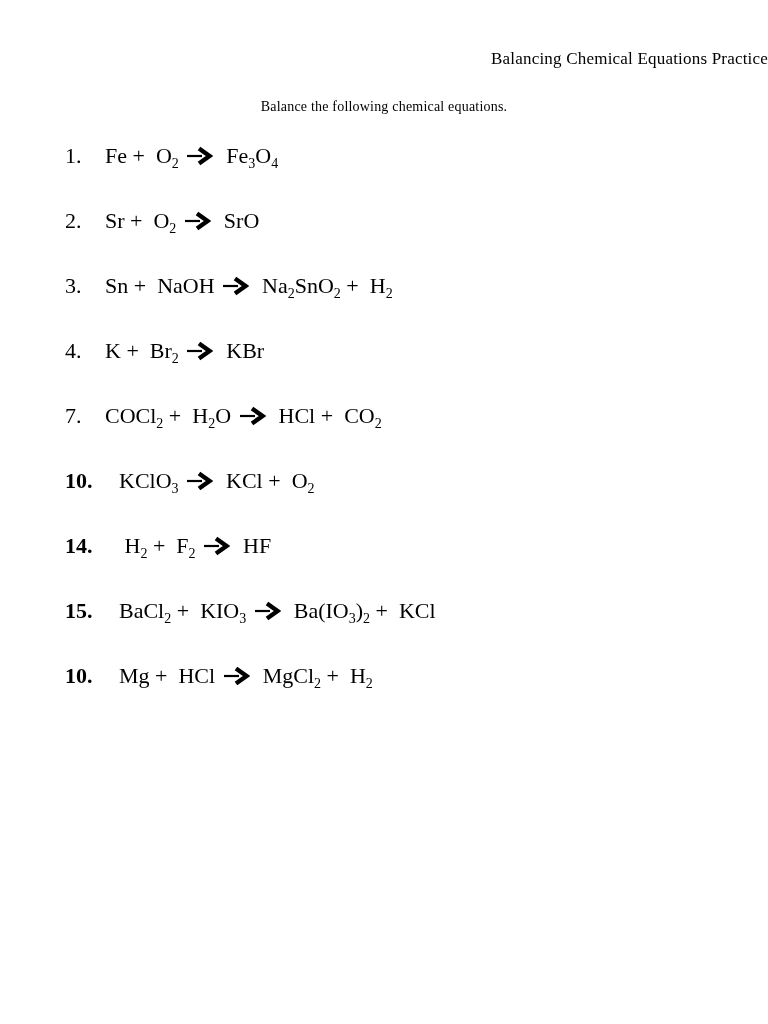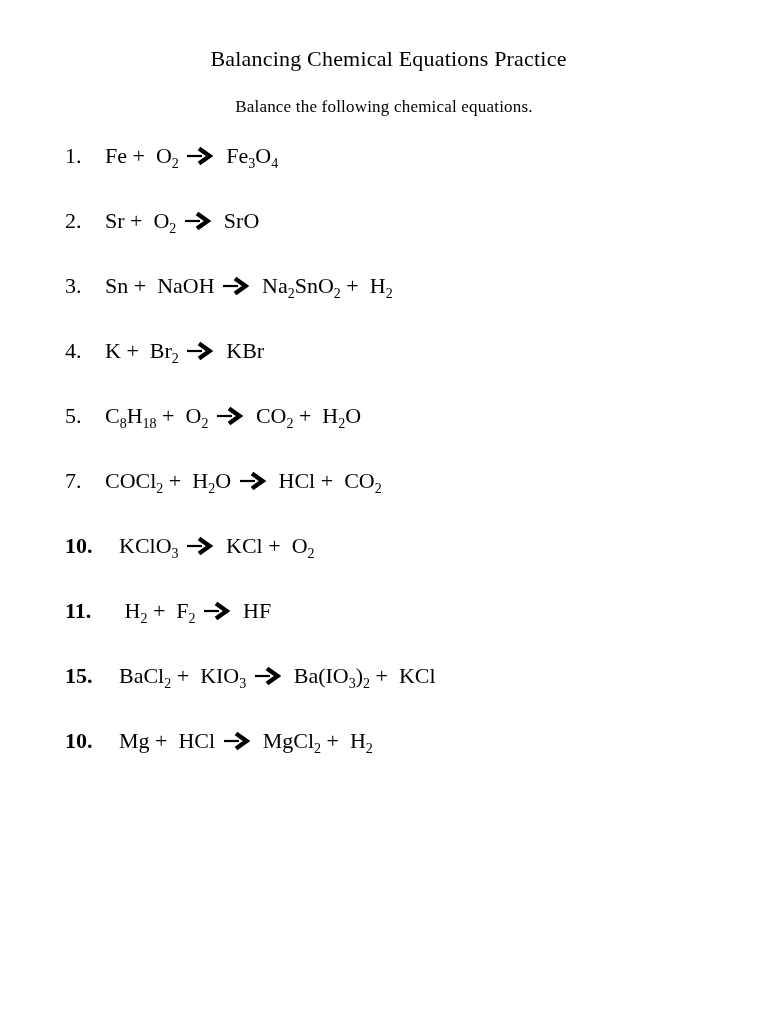--- a/index.html
+++ b/index.html
@@ -11,30 +11,30 @@
     position: relative;
     width: 768px;
     height: 1024px;
     background: #ffffff;
     color: #000000;
     font-family: "Liberation Serif", serif;
     overflow: hidden;
   }
   .title {
     padding-top: 48px;
-    text-align: center;
-    font-size: 22px;
+    text-align: right;
+    font-size: 17px;
     line-height: 22px;
     letter-spacing: 0.2px;
     margin-left: 9px;
   }
   .subtitle {
     margin-top: 26px;
     text-align: center;
-    font-size: 17px;
+    font-size: 14px;
     line-height: 22px;
     letter-spacing: 0.2px;
   }
   .equations {
     margin-top: 23px;
     padding-left: 65px;
   }
   .eq-row {
     font-size: 22px;
     line-height: 30px;
@@ -75,33 +75,29 @@
     <polyline points="13,2.5 23.5,10 13,17.5" fill="none" stroke="#000" stroke-width="4.4"></polyline>
   </svg>  SrO</span></div>
       <div class="eq-row"><span class="eq-num">3.</span><span class="eq-body">Sn +  NaOH <svg class="arrow-icon" width="27" height="20" viewBox="0 0 27 20" aria-hidden="true">
     <line x1="1" y1="10" x2="16" y2="10" stroke="#000" stroke-width="2.2"></line>
     <polyline points="13,2.5 23.5,10 13,17.5" fill="none" stroke="#000" stroke-width="4.4"></polyline>
   </svg>  Na<sub>2</sub>SnO<sub>2</sub> +  H<sub>2</sub></span></div>
       <div class="eq-row"><span class="eq-num">4.</span><span class="eq-body">K +  Br<sub>2</sub> <svg class="arrow-icon" width="27" height="20" viewBox="0 0 27 20" aria-hidden="true">
     <line x1="1" y1="10" x2="16" y2="10" stroke="#000" stroke-width="2.2"></line>
     <polyline points="13,2.5 23.5,10 13,17.5" fill="none" stroke="#000" stroke-width="4.4"></polyline>
   </svg>  KBr</span></div>
-      <div class="eq-row"><span class="eq-num">5.</span><span class="eq-body">C<sub>8</sub>H<sub>18</sub> +  O<sub>2</sub> <svg class="arrow-icon" width="27" height="20" viewBox="0 0 27 20" aria-hidden="true">
-    <line x1="1" y1="10" x2="16" y2="10" stroke="#000" stroke-width="2.2"></line>
-    <polyline points="13,2.5 23.5,10 13,17.5" fill="none" stroke="#000" stroke-width="4.4"></polyline>
-  </svg>  CO<sub>2</sub> +  H<sub>2</sub>O</span></div>
       <div class="eq-row"><span class="eq-num">7.</span><span class="eq-body">COCl<sub>2</sub> +  H<sub>2</sub>O <svg class="arrow-icon" width="27" height="20" viewBox="0 0 27 20" aria-hidden="true">
     <line x1="1" y1="10" x2="16" y2="10" stroke="#000" stroke-width="2.2"></line>
     <polyline points="13,2.5 23.5,10 13,17.5" fill="none" stroke="#000" stroke-width="4.4"></polyline>
   </svg>  HCl +  CO<sub>2</sub></span></div>
       <div class="eq-row wide"><span class="eq-num">10.</span><span class="eq-body">KClO<sub>3</sub> <svg class="arrow-icon" width="27" height="20" viewBox="0 0 27 20" aria-hidden="true">
     <line x1="1" y1="10" x2="16" y2="10" stroke="#000" stroke-width="2.2"></line>
     <polyline points="13,2.5 23.5,10 13,17.5" fill="none" stroke="#000" stroke-width="4.4"></polyline>
   </svg>  KCl +  O<sub>2</sub></span></div>
-      <div class="eq-row wide"><span class="eq-num">11.</span><span class="eq-body"> H<sub>2</sub> +  F<sub>2</sub> <svg class="arrow-icon" width="27" height="20" viewBox="0 0 27 20" aria-hidden="true">
+      <div class="eq-row wide"><span class="eq-num">14.</span><span class="eq-body"> H<sub>2</sub> +  F<sub>2</sub> <svg class="arrow-icon" width="27" height="20" viewBox="0 0 27 20" aria-hidden="true">
     <line x1="1" y1="10" x2="16" y2="10" stroke="#000" stroke-width="2.2"></line>
     <polyline points="13,2.5 23.5,10 13,17.5" fill="none" stroke="#000" stroke-width="4.4"></polyline>
   </svg>  HF</span></div>
       <div class="eq-row wide"><span class="eq-num">15.</span><span class="eq-body">BaCl<sub>2</sub> +  KIO<sub>3</sub> <svg class="arrow-icon" width="27" height="20" viewBox="0 0 27 20" aria-hidden="true">
     <line x1="1" y1="10" x2="16" y2="10" stroke="#000" stroke-width="2.2"></line>
     <polyline points="13,2.5 23.5,10 13,17.5" fill="none" stroke="#000" stroke-width="4.4"></polyline>
   </svg>  Ba(IO<sub>3</sub>)<sub>2</sub> +  KCl</span></div>
       <div class="eq-row wide"><span class="eq-num">10.</span><span class="eq-body">Mg +  HCl <svg class="arrow-icon" width="27" height="20" viewBox="0 0 27 20" aria-hidden="true">
     <line x1="1" y1="10" x2="16" y2="10" stroke="#000" stroke-width="2.2"></line>
     <polyline points="13,2.5 23.5,10 13,17.5" fill="none" stroke="#000" stroke-width="4.4"></polyline>

